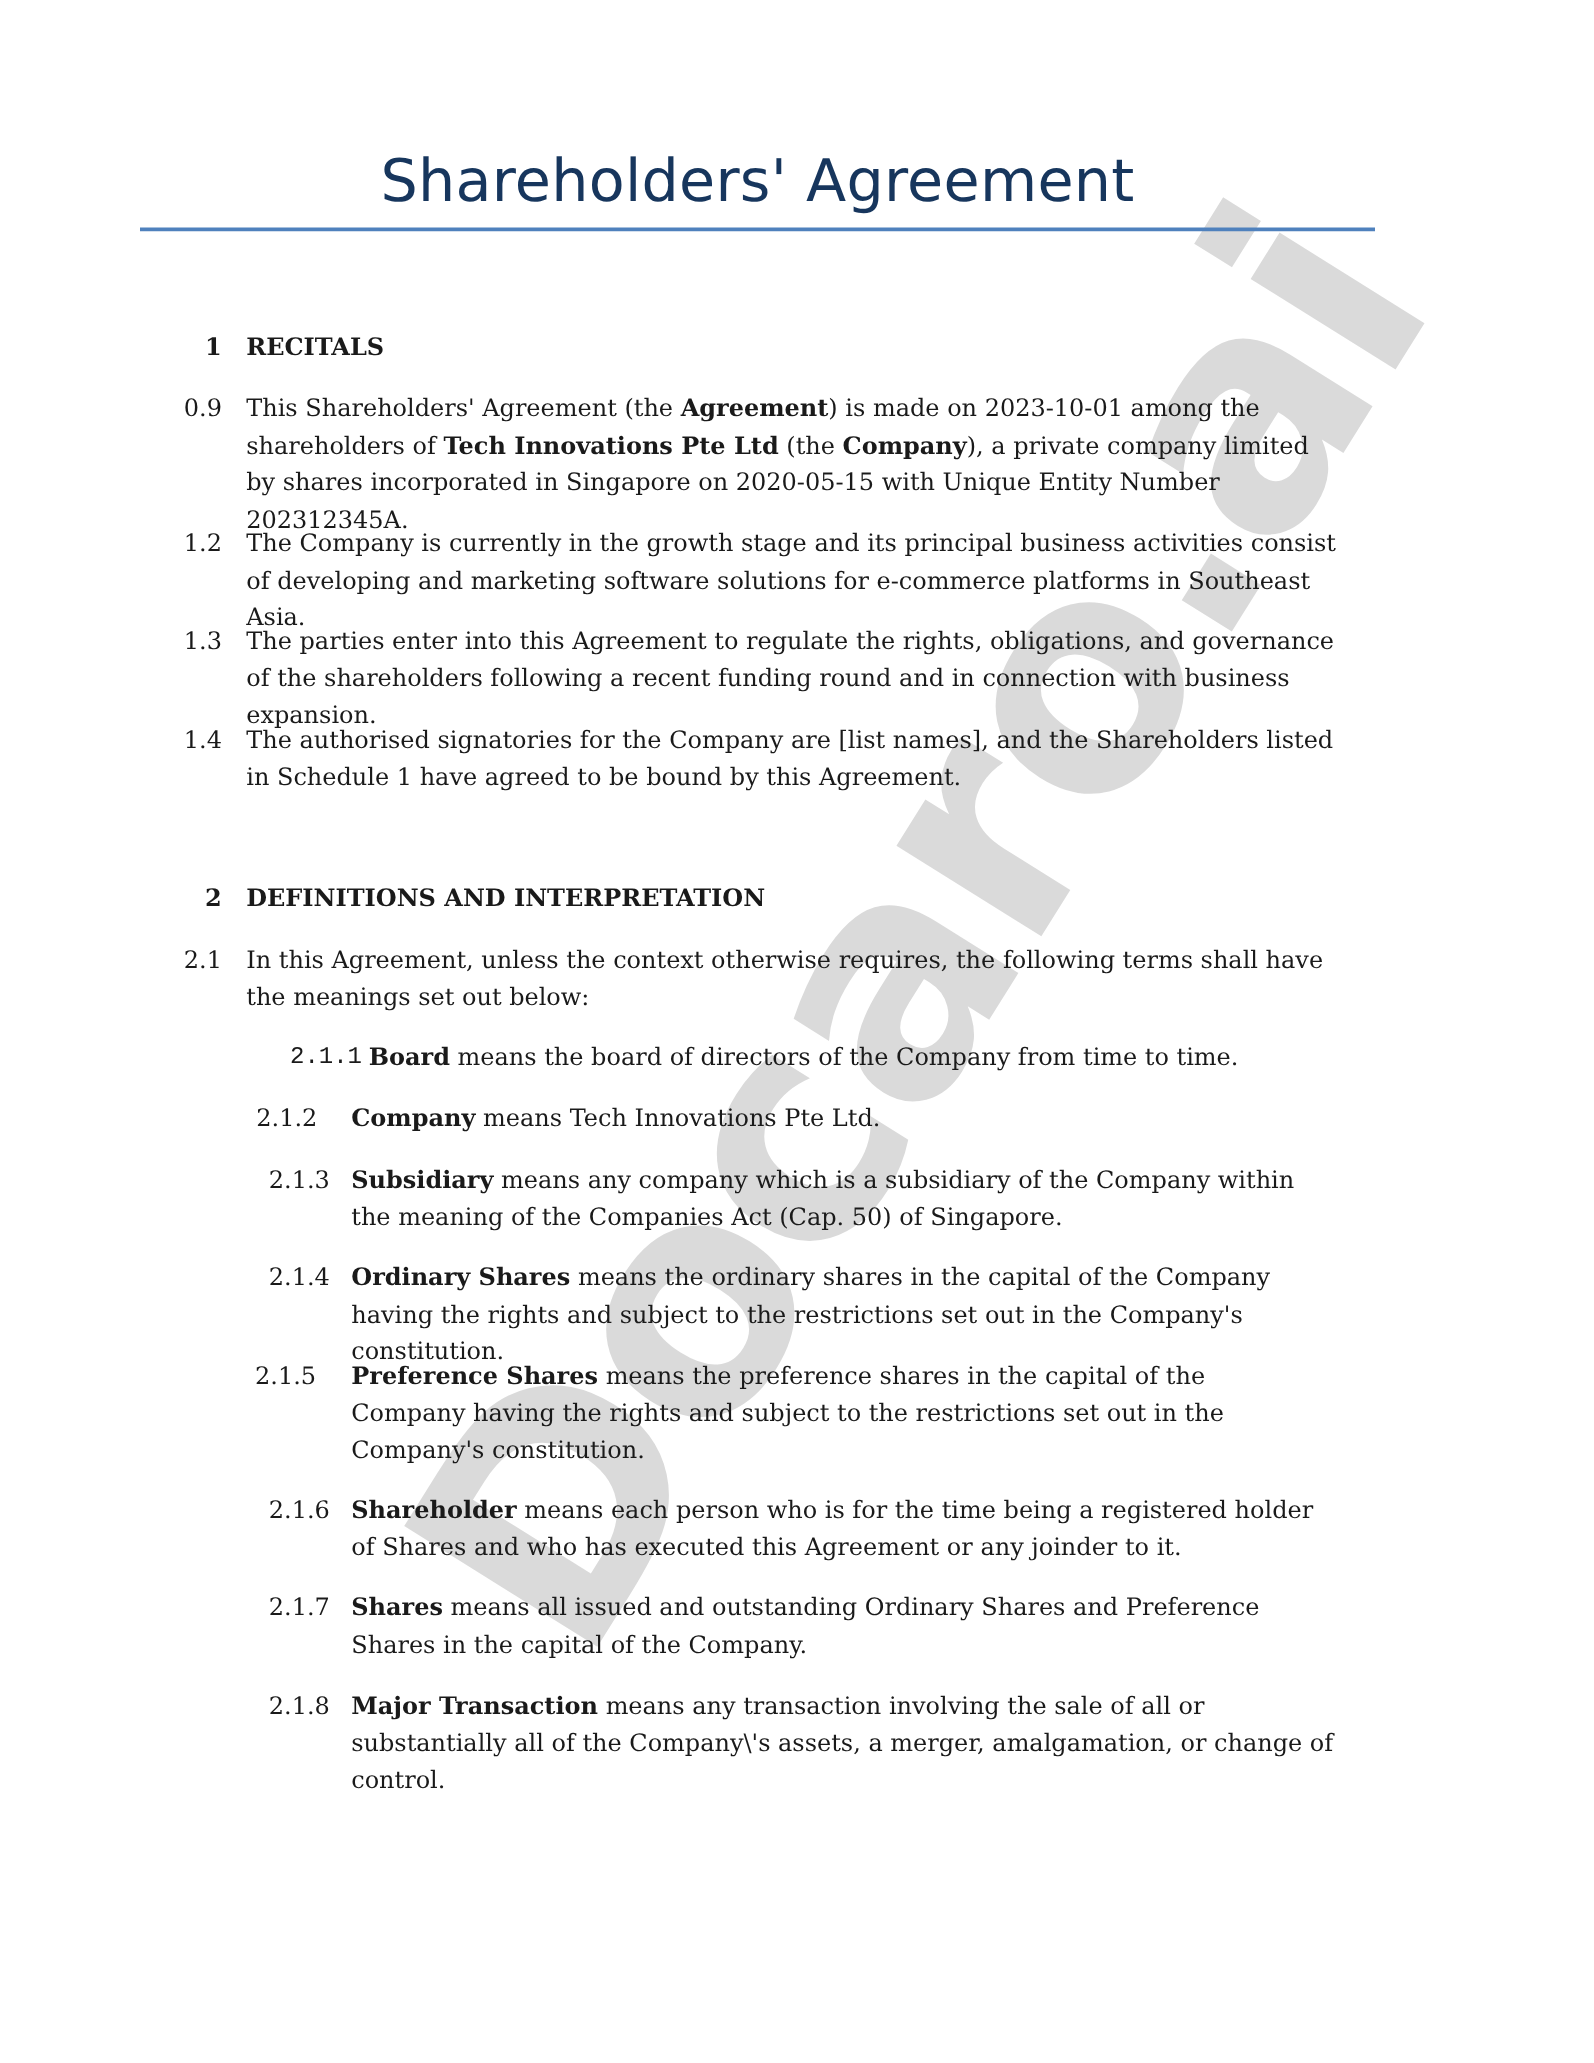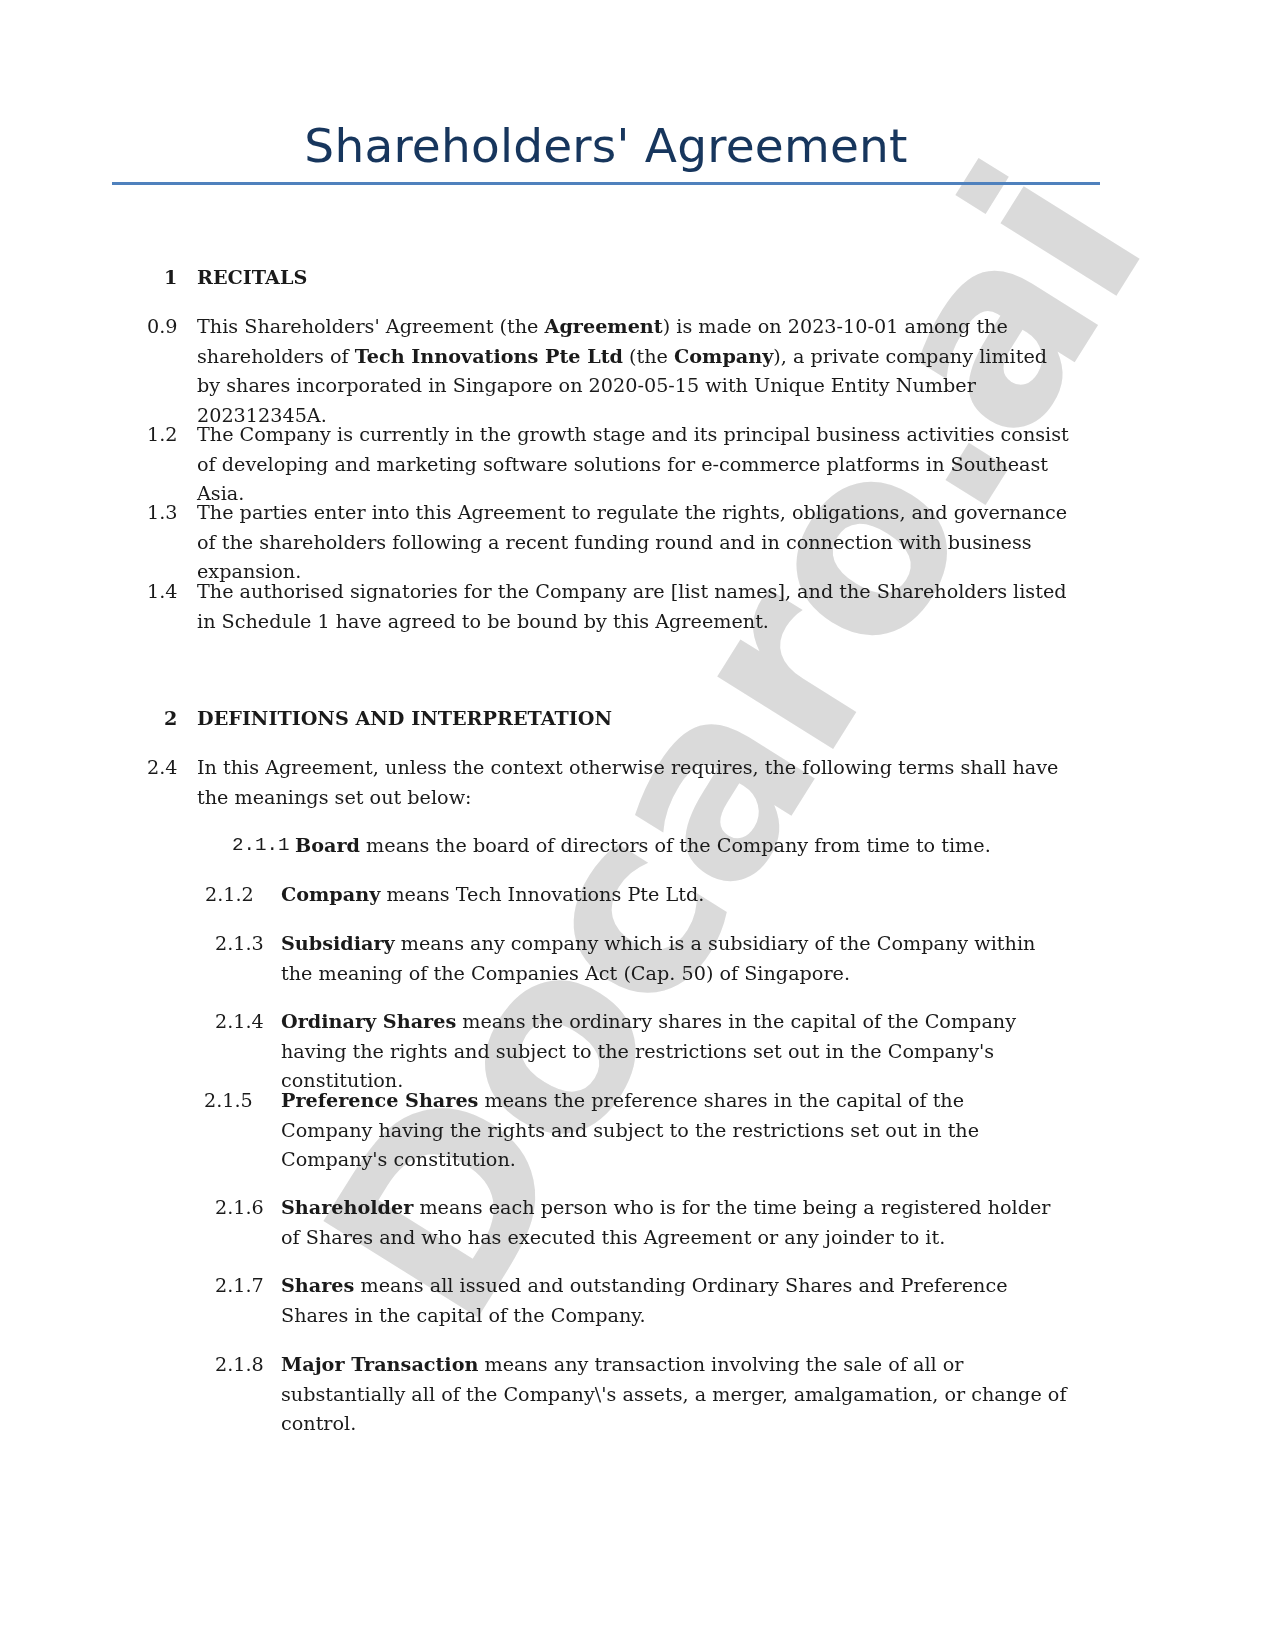--- a/index.html
+++ b/index.html
@@ -51,21 +51,21 @@
       <span class="num" style="left:147px;text-align:right;">1.4</span>
       <div class="txt" style="left:197px;width:880px;">The authorised signatories for the Company are [list names], and the Shareholders listed in Schedule 1 have agreed to be bound by this Agreement.</div>
     </div>
 
     <div class="row heading" style="top:704px;left:0;width:1275px;">
       <span class="num" style="left:164px;">2</span>
       <span class="txt" style="left:197px;">DEFINITIONS AND INTERPRETATION</span>
     </div>
 
     <div class="row" style="top:753px;left:0;width:1275px;">
-      <span class="num" style="left:147px;">2.4</span>
+      <span class="num" style="left:147px;">2.1</span>
       <div class="txt" style="left:197px;width:870px;">In this Agreement, unless the context otherwise requires, the following terms shall have the meanings set out below:</div>
     </div>
 
     <div class="row" style="top:831px;left:0;width:1275px;">
       <span class="num" style="left:232px;font-family:Liberation Mono, monospace;">2.1.1</span>
       <div class="txt" style="left:295px;width:790px;"><b>Board</b><span> means the board of directors of the Company from time to time.</span></div>
     </div>
 
     <div class="row" style="top:880px;left:0;width:1275px;">
       <span class="num" style="left:205px;">2.1.2</span>

